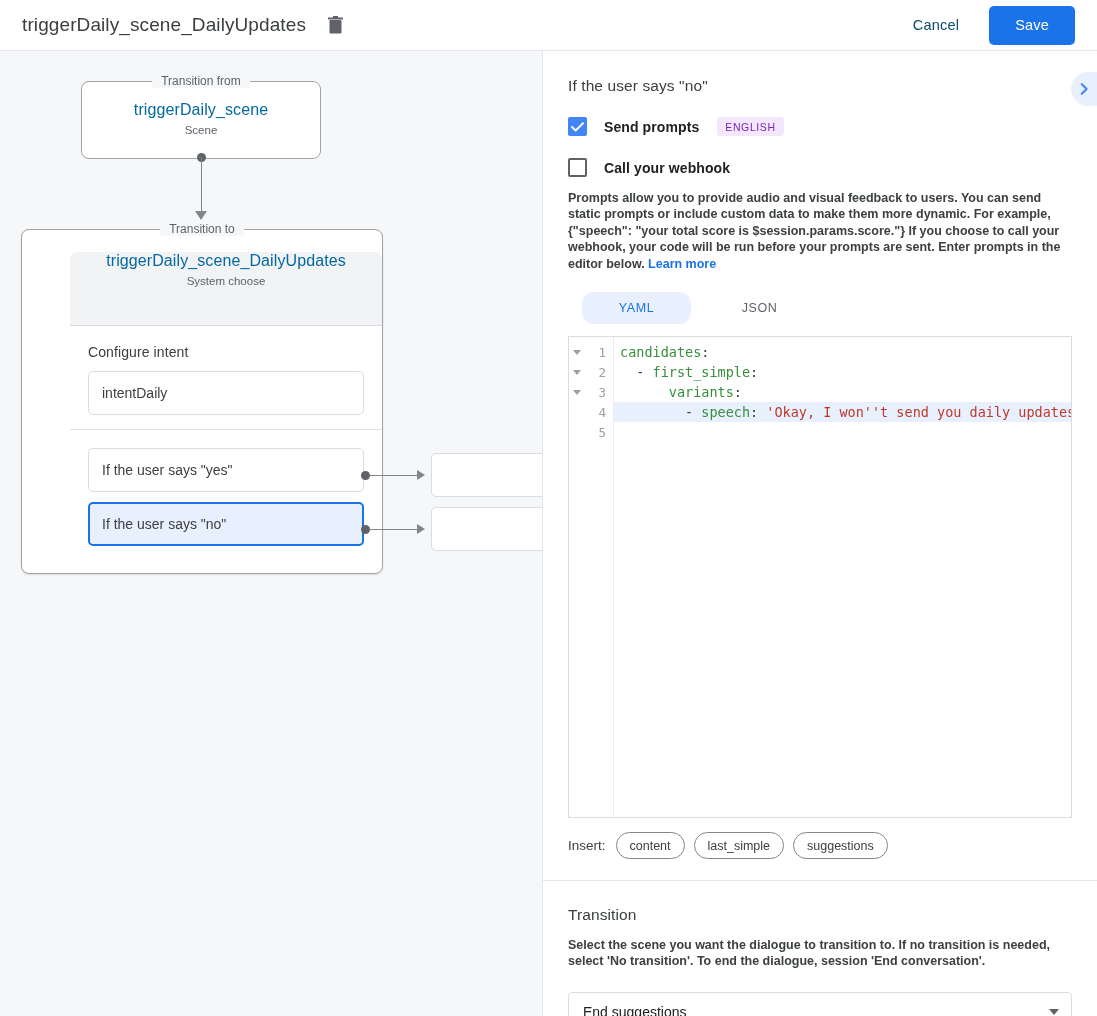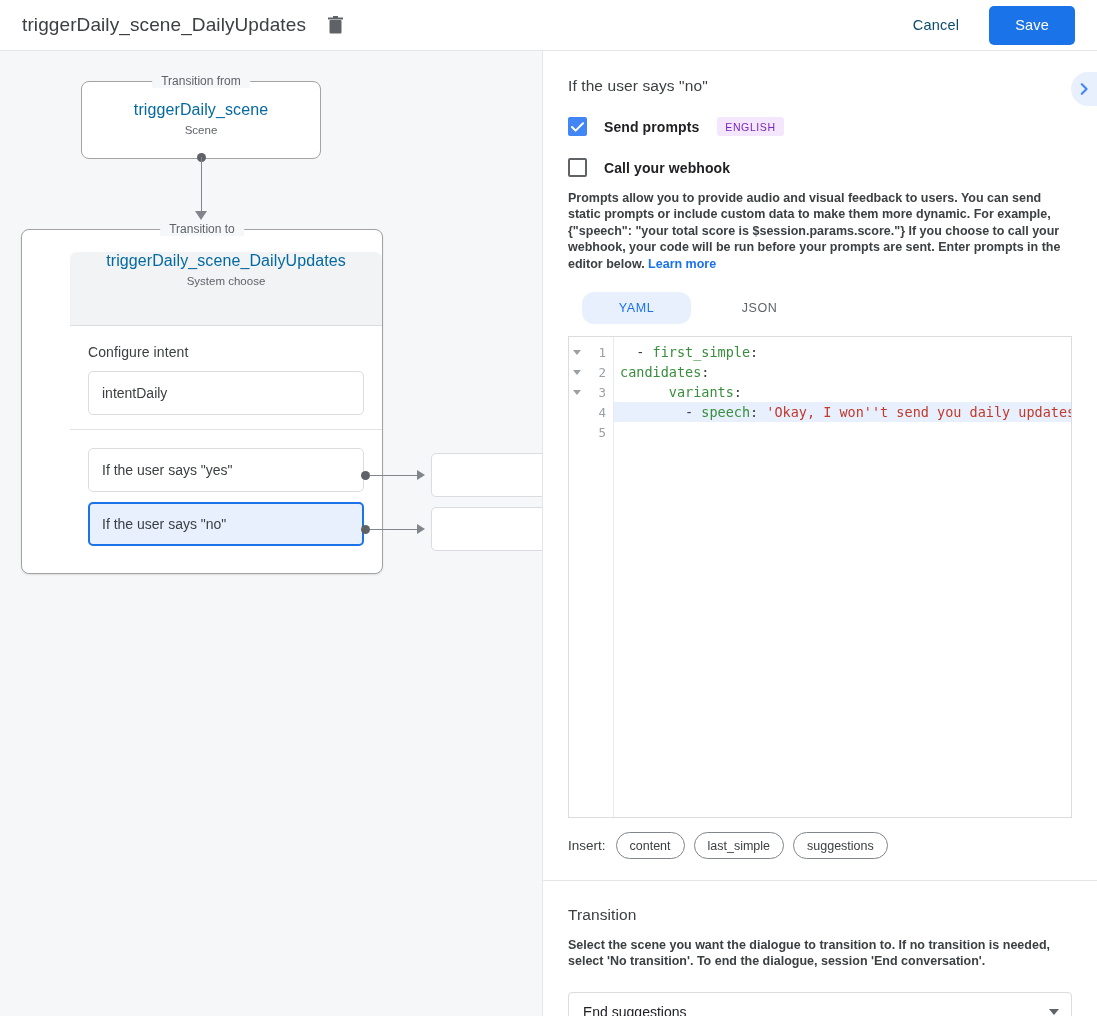--- a/index.html
+++ b/index.html
@@ -497,22 +497,22 @@
             <div class="gnum">3</div>
           </div>
           <div class="gline">
             <div class="gnum">4</div>
           </div>
           <div class="gline">
             <div class="gnum">5</div>
           </div>
         </div>
       <div class="code" id="code">
+          <div class="cline"><span class="k">candidates</span><span class="p">:</span></div>
           <div class="cline"><span class="p">  - </span><span class="k">first_simple</span><span class="p">:</span></div>
-          <div class="cline"><span class="k">candidates</span><span class="p">:</span></div>
           <div class="cline"><span class="p">      </span><span class="k">variants</span><span class="p">:</span></div>
           <div class="cline hl"><span class="p">        - </span><span class="k">speech</span><span class="p">: </span><span class="s">'Okay, I won''t send you daily updates</span></div>
           <div class="cline"><span class="p"></span></div>
         </div>
     </div>
 
     <div class="insert-row">
       <div class="insert-label">Insert:</div>
       <button class="pill">content</button>
       <button class="pill">last_simple</button>

